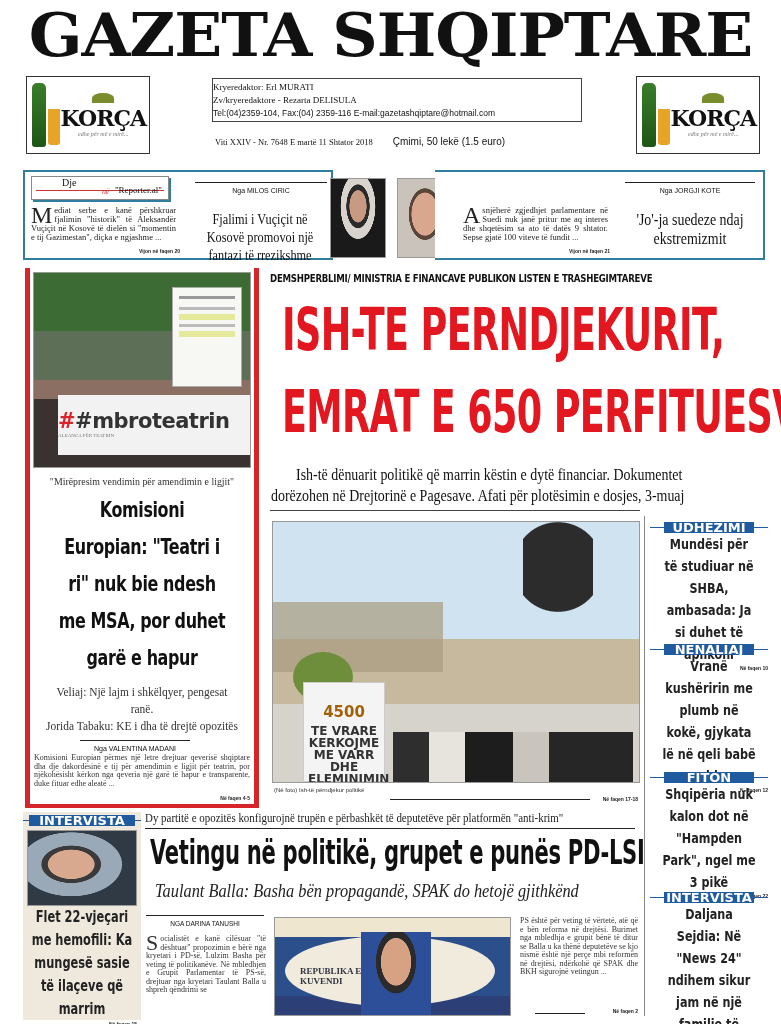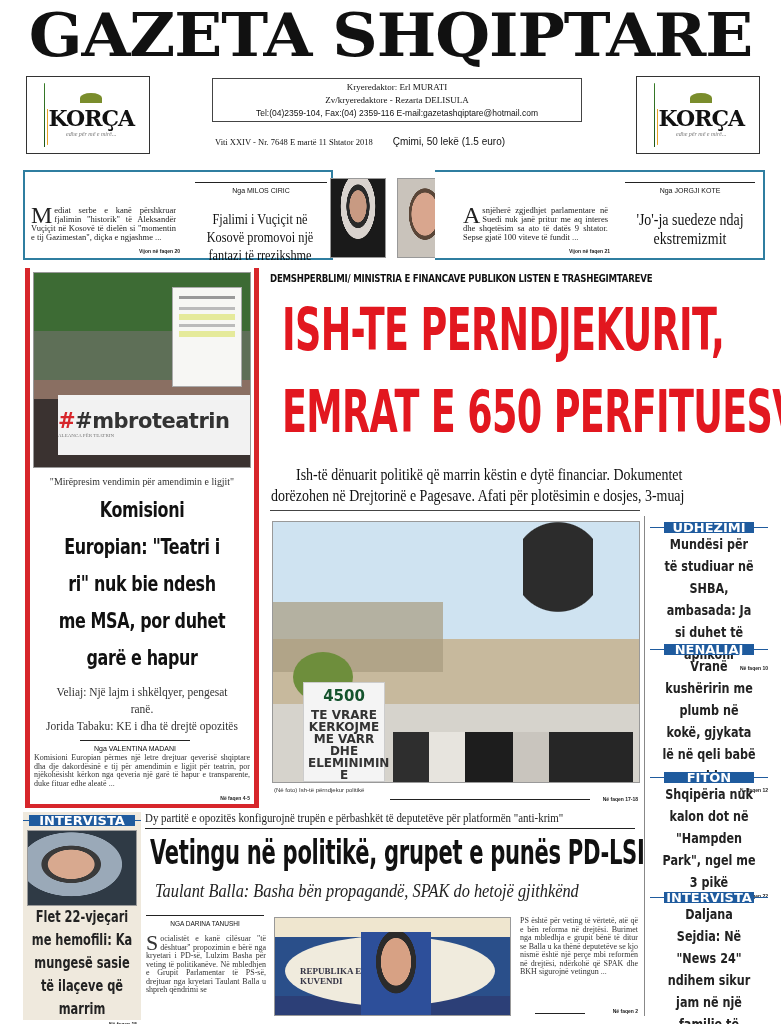--- a/index.html
+++ b/index.html
@@ -1,26 +1,26 @@
 <!DOCTYPE html>
 <html><head>
 <meta charset="utf-8">
 <style>
 *{box-sizing:border-box;margin:0;padding:0}
 body{width:781px;height:1024px;background:#fff;position:relative;overflow:hidden;font-family:"Liberation Serif",serif;color:#111}
 .abs{position:absolute}
 .masthead{left:0;top:0;width:781px;height:70px;text-align:center;font-family:"DejaVu Serif",serif;font-weight:bold;font-size:60px;letter-spacing:-1px;line-height:70px;transform:scaleX(1.05);transform-origin:center;color:#111}
-.logo{width:124px;height:78px;border:1px solid #333;background:#fff;display:flex;align-items:center;padding:15px}
+.logo{width:124px;height:78px;border:1px solid #333;background:#fff;display:flex;align-items:center;padding:3px}
 .bottle{width:16px;height:64px;background:linear-gradient(#3a7d2a,#1d5616);border-radius:5px 5px 3px 3px;margin-left:2px}
 .glass{width:14px;height:40px;background:linear-gradient(#fff 0 10%,#e8a427 10%);margin-left:2px;margin-top:20px;border-radius:0 0 3px 3px}
 .brand{flex:1;text-align:center}
 .brand .nm{font-family:"DejaVu Serif",serif;font-weight:bold;font-size:22px;color:#111;letter-spacing:-1px}
 .brand .tag{font-size:6px;color:#777;font-style:italic}
 .brand .crest{width:22px;height:10px;border-radius:50% 50% 0 0;background:#7a8d2c;margin:0 auto 2px}
-.editbox{left:212px;top:78px;width:370px;height:44px;border:1.5px solid #444;text-align:center;font-size:9px;line-height:13px;padding-top:2px}
+.editbox{left:212px;top:78px;width:370px;height:44px;border:1.5px solid #444;font-size:9px;line-height:13px;padding-top:2px}
 .editbox .ln3{font-family:Liberation Sans, sans-serif;font-size:8.5px}
 .issue{left:215px;top:136px;width:370px;font-size:8.5px}
 .issue .price{font-family:"Liberation Sans",sans-serif;font-size:10px;margin-left:18px}
 .opbox{border:2px solid #2f7ea0;background:#fff}
 .oplabel{border:1px solid #888;box-shadow:2px 2px 0 #2f7ea0;height:24px;font-size:10px;background:#fff}
 .oplabel .a{position:absolute;left:30px;top:0}
 .oplabel .b{position:absolute;left:70px;top:10px;color:#c33;font-style:italic;font-size:8px}
 .oplabel .c{position:absolute;right:6px;top:8px;font-size:9px}
 .oplabel .line{position:absolute;left:4px;right:4px;top:13px;height:1px;background:#c33}
 .optext{font-size:8.5px;line-height:9px;text-align:justify;color:#222}
@@ -71,20 +71,26 @@
   <div>Kryeredaktor: Erl MURATI</div>
   <div>Zv/kryeredaktore - Rezarta DELISULA</div>
   <div class="ln3">Tel:(04)2359-104, Fax:(04) 2359-116  E-mail:gazetashqiptare@hotmail.com</div>
 </div>
 <div class="abs issue">
   <span>Viti XXIV - Nr. 7648  E martë 11 Shtator 2018</span>
   <span class="price">Çmimi, 50 lekë (1.5 euro)</span>
 </div>
 
 <div class="abs opbox" style="left:23px;top:170px;width:310px;height:90px">
+  <div class="abs oplabel" style="left:6px;top:4px;width:138px">
+    <div class="line"></div>
+    <span class="a">Dje</span>
+    <span class="b">në</span>
+    <span class="c">"Reporter.al"</span>
+  </div>
   <div class="abs optext" style="left:6px;top:34px;width:145px">
     <span class="dc">M</span><span>ediat serbe e kanë përshkruar fjalimin "historik" të Aleksandër Vuçiçit në Kosovë të dielën si "momentin e tij Gazimestan", diçka e ngjashme ...</span>
   </div>
   <div class="abs jump" style="left:110px;top:76px;width:45px">Vijon në faqen 20</div>
   <div class="abs byline" style="left:170px;top:10px;width:132px;border-top:1px solid #222">Nga MILOS CIRIC</div>
   <div class="abs optitle" style="left:160px;top:38px;width:150px">Fjalimi i Vuçiçit në Kosovë promovoi një fantazi të rrezikshme</div>
 </div>
 <div class="abs photo" style="left:330px;top:178px;width:56px;height:80px;background:radial-gradient(ellipse at 50% 35%,#c89a82 0 22%,#2a2a2a 23% 30%,#d9d3ce 31% 45%,#1a1a1a 46%)"></div>
 <div class="abs photo" style="left:397px;top:178px;width:56px;height:80px;background:radial-gradient(ellipse at 50% 45%,#d9a68e 0 35%,#5a4638 36% 42%,#c9c3bb 43%)"></div>
 
@@ -129,21 +135,21 @@
 <div class="abs mainhead" style="left:282px;top:382px">EMRAT E 650 PERFITUESVE</div>
 <div class="abs deck" style="left:296px;top:465px">Ish-të dënuarit politikë që marrin këstin e dytë financiar. Dokumentet</div>
 <div class="abs deck" style="left:271px;top:486px">dorëzohen në Drejtorinë e Pagesave. Afati për plotësimin e dosjes, 3-muaj</div>
 <div class="abs rule" style="left:270px;top:510px;width:370px;background:#444"></div>
 
 <div class="abs photo" style="left:272px;top:521px;width:368px;height:262px;background:linear-gradient(180deg,#cfe3f1 0 45%,#c7b99d 45% 70%,#d6d3cc 70%)">
   <div class="abs" style="left:250px;top:0;width:70px;height:150px;background:radial-gradient(circle at 50% 30%,#2c2c2c 0 40%,transparent 41%)"></div>
   <div class="abs" style="left:0;top:80px;width:170px;height:70px;background:#a89b7f;opacity:.7"></div>
   <div class="abs" style="left:20px;top:130px;width:60px;height:50px;background:#6e8e3c;border-radius:50%"></div>
   <div class="abs" style="left:30px;top:160px;width:82px;height:100px;background:#f4f4f4;text-align:center;border:1px solid #ccc">
-    <div style="font-family:'DejaVu Sans',sans-serif;font-weight:bold;color:#14532d;font-size:15px;margin-top:4px">4500</div>
+    <div style="font-family:'DejaVu Sans',sans-serif;font-weight:bold;color:#a16207;font-size:15px;margin-top:20px">4500</div>
     <div style="font-family:'DejaVu Sans',sans-serif;font-weight:bold;font-size:12px;line-height:12px;color:#333;padding:4px">TE VRARE KERKOJME ME VARR DHE ELEMINIMIN E TROSEVE</div>
   </div>
   <div class="abs" style="left:120px;top:210px;width:240px;height:52px;background:linear-gradient(90deg,#2e2e2e 0 15%,#e7e4de 15% 30%,#1d1d1d 30% 50%,#c9c5be 50% 65%,#262626 65%)"></div>
 </div>
 <div class="abs" style="left:274px;top:787px;font-size:6px;font-family:'Liberation Sans',sans-serif;color:#333">(Në foto) Ish-të përndjekur politikë</div>
 <div class="abs rule" style="left:390px;top:799px;width:200px"></div>
 <div class="abs jump" style="left:590px;top:796px;width:48px">Në faqen 17-18</div>
 
 <div class="abs" style="left:644px;top:516px;width:1px;height:500px;background:#888"></div>
 

